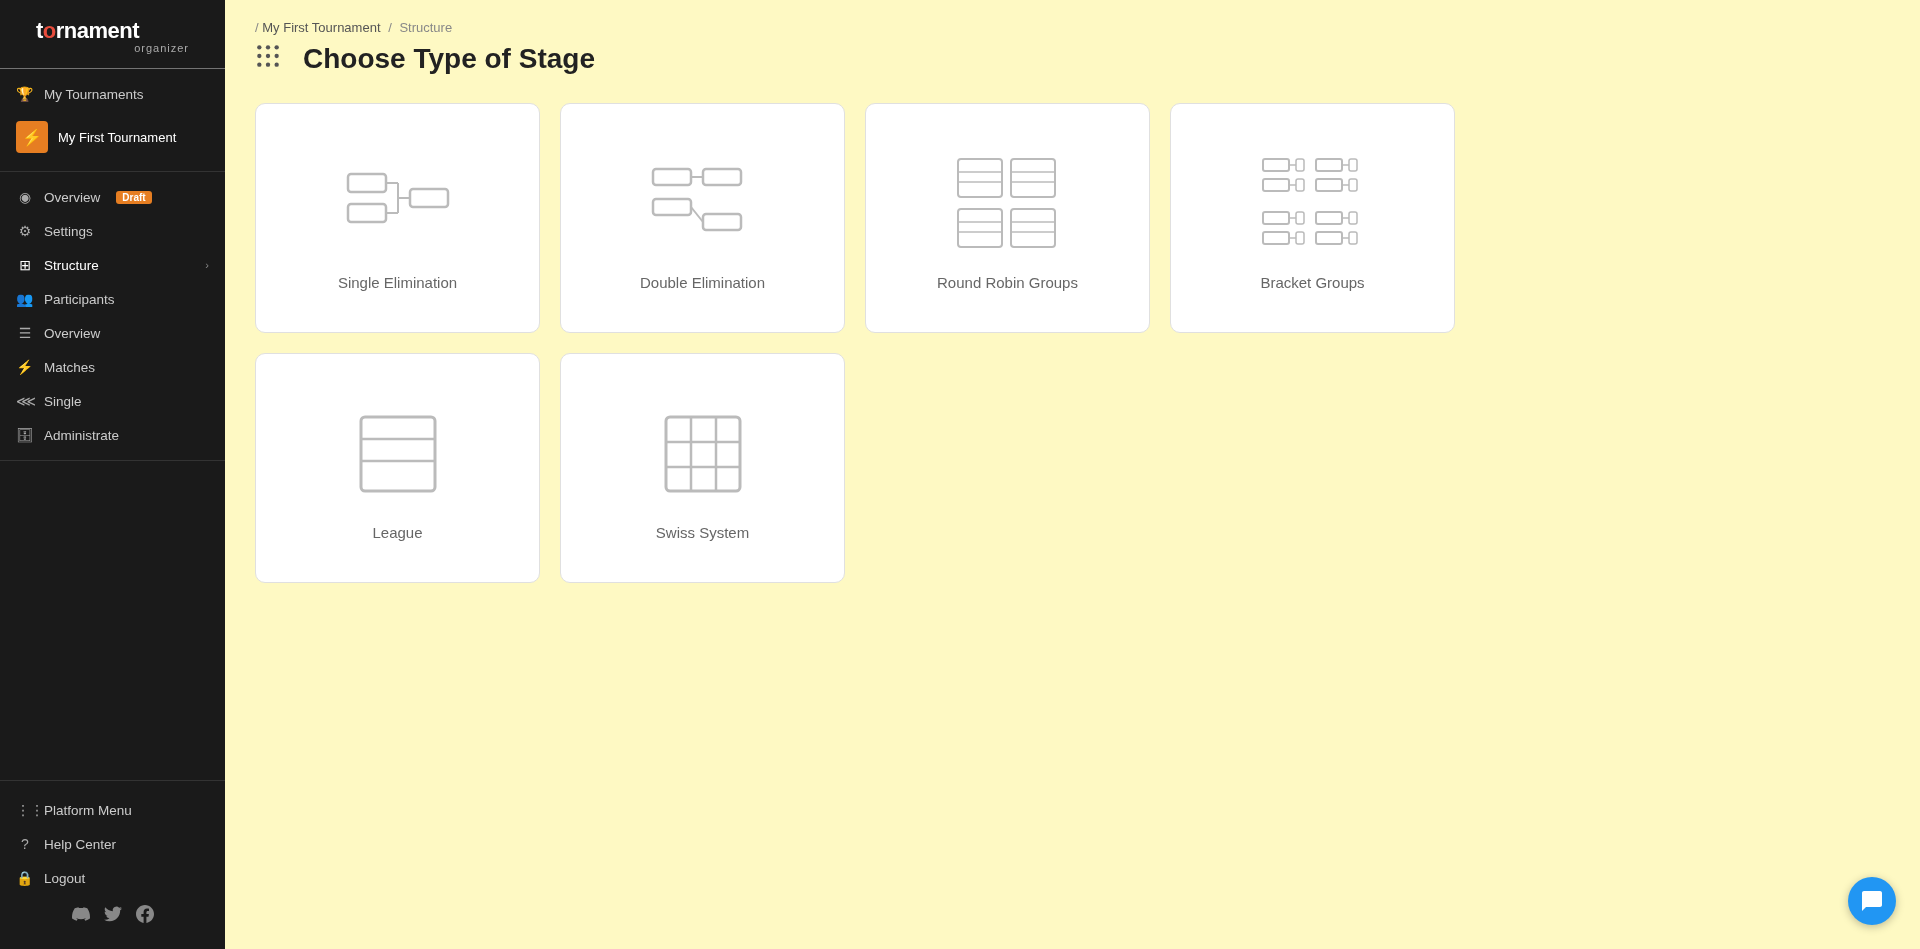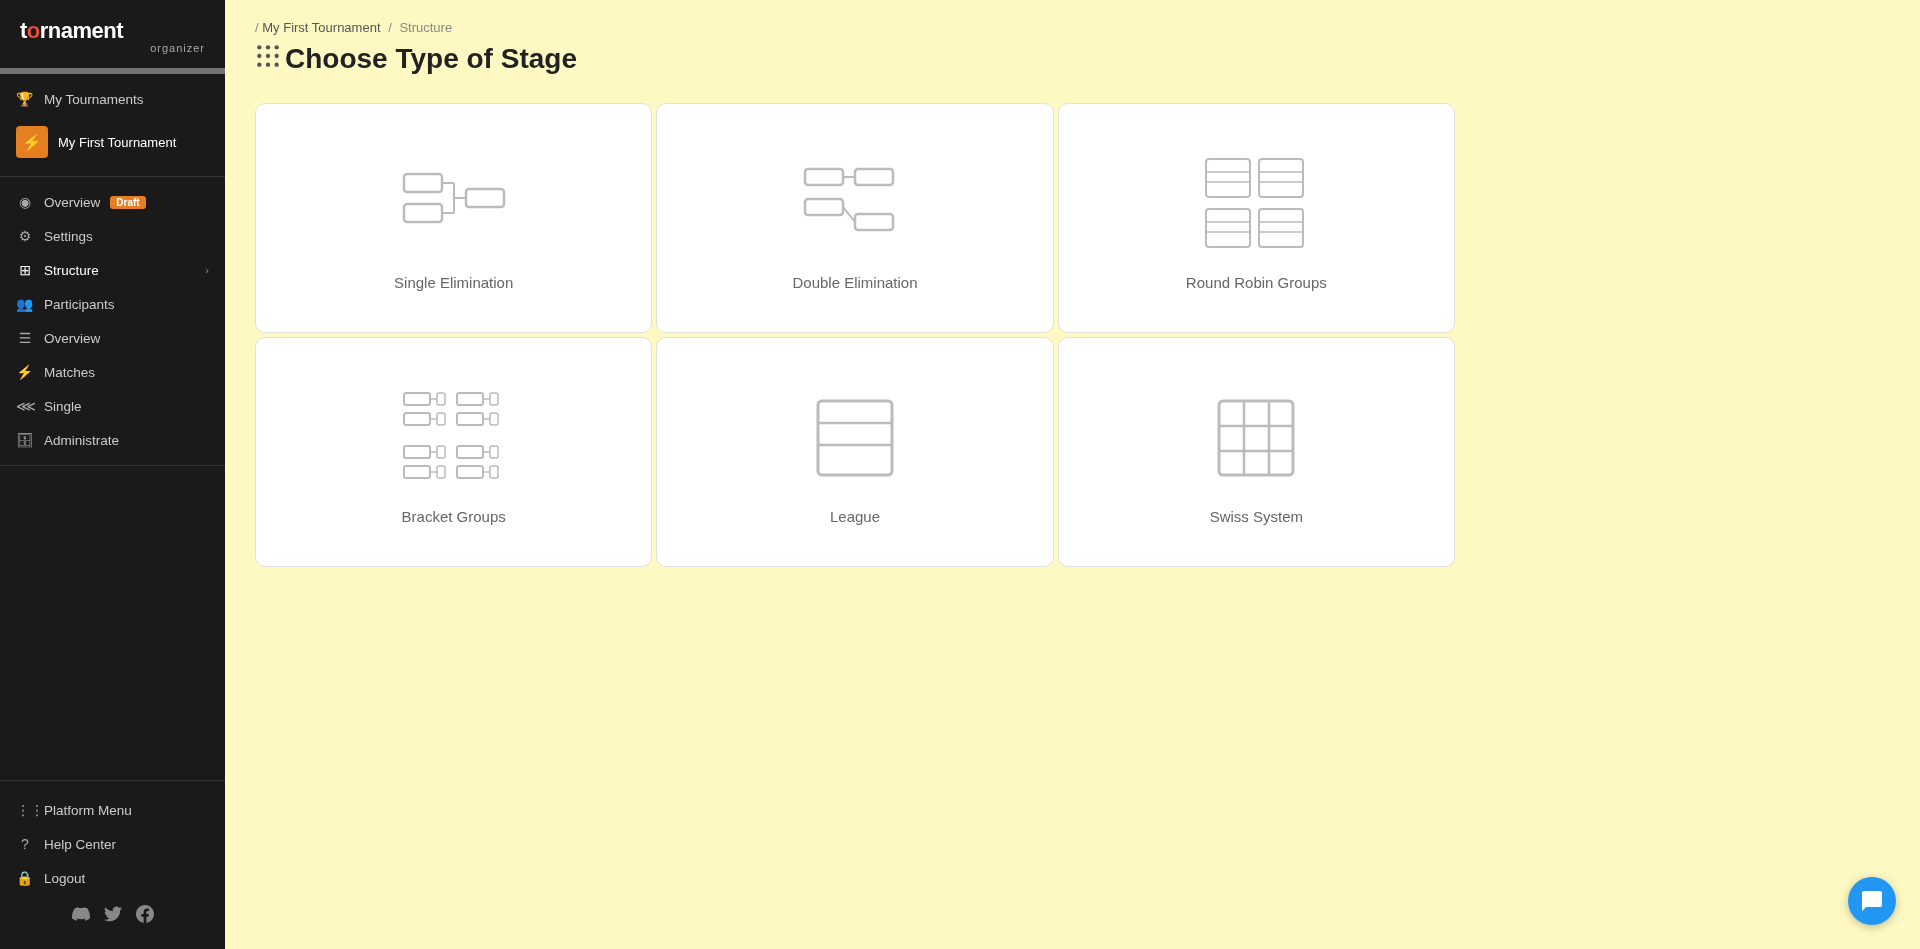--- a/index.html
+++ b/index.html
@@ -10,22 +10,22 @@
       width: 225px;
       min-width: 225px;
       background: #1a1a1a;
       color: #ccc;
       display: flex;
       flex-direction: column;
       height: 100vh;
       overflow-y: auto;
     }
     #sidebar-logo {
-      padding: 18px 20px 14px;
-      border-bottom: 6px solid #737373;
+      padding: 18px 36px 14px;
+      border-bottom: 1px solid #737373;
     }
     .logo-text {
       font-size: 22px;
       font-weight: 700;
       color: #fff;
       letter-spacing: -0.5px;
     }
     .logo-text .logo-o { color: #e74c3c; }
     .logo-sub {
       font-size: 11px;
@@ -75,20 +75,21 @@
       flex-shrink: 0;
     }
     .tournament-name { font-size: 13px; color: #fff; font-weight: 500; }
 
     .draft-badge {
       background: #e67e22;
       color: white;
       font-size: 10px;
       padding: 1px 6px;
       border-radius: 3px;
+      margin-left: 6px;
       font-weight: 600;
     }
 
     .sidebar-bottom {
       margin-top: auto;
       padding: 12px 0;
       border-top: 1px solid #333;
     }
     .social-icons {
       display: flex;
@@ -110,30 +111,30 @@
       font-size: 13px;
       color: #888;
       margin-bottom: 8px;
     }
     .breadcrumb a { color: #555; text-decoration: none; }
     .breadcrumb .sep { margin: 0 4px; }
 
     .page-title {
       display: flex;
       align-items: flex-end;
-      gap: 4px;
+      gap: 22px;
       margin-bottom: 28px;
     }
     .page-title-icon { font-size: 22px; color: #555; }
     .page-title h1 { font-size: 28px; color: #222; font-weight: 600; }
 
     .stage-grid {
       display: grid;
-      grid-template-columns: repeat(3, 1fr);
-      gap: 4px;
+      grid-template-columns: repeat(4, 1fr);
+      gap: 20px;
       max-width: 1200px;
     }
 
     .stage-card {
       background: #fff;
       border-radius: 10px;
       padding: 32px 20px 24px;
       display: flex;
       flex-direction: column;
       align-items: center;

